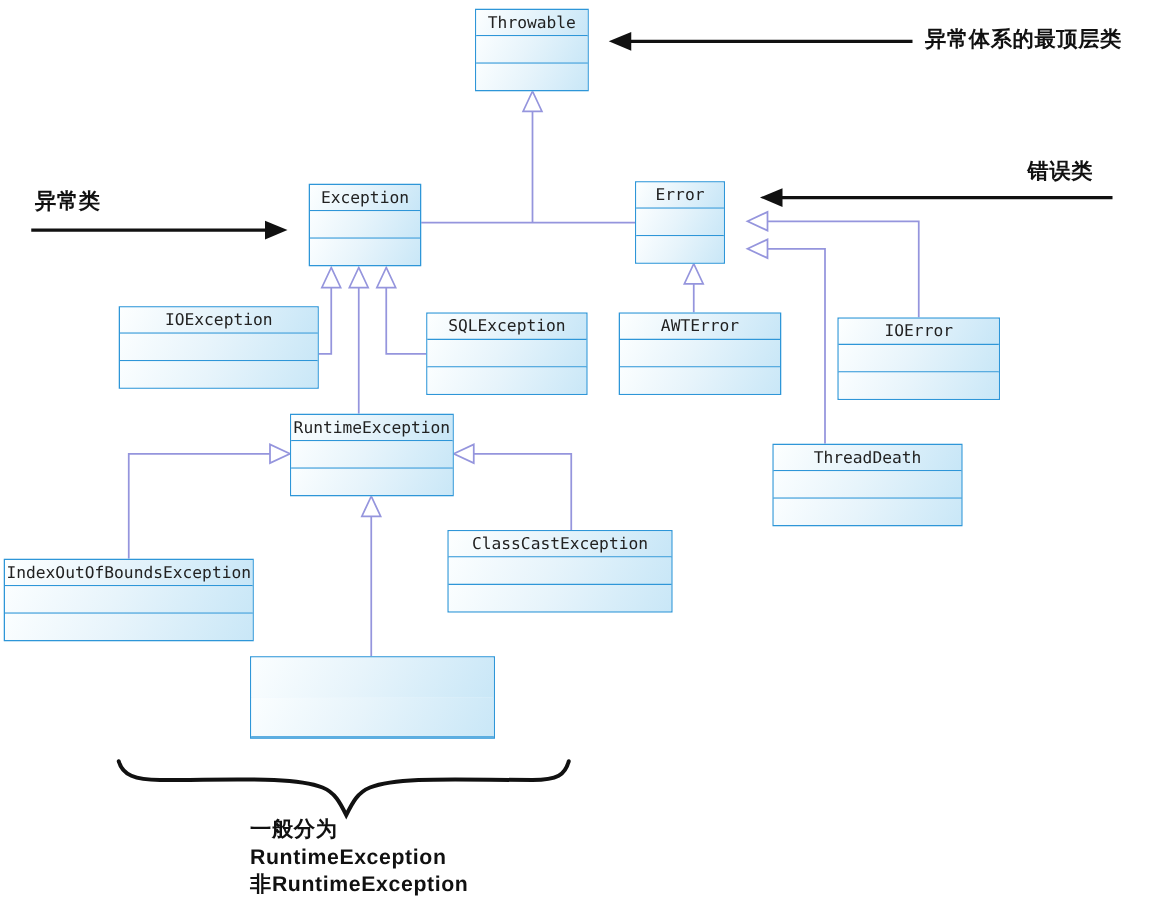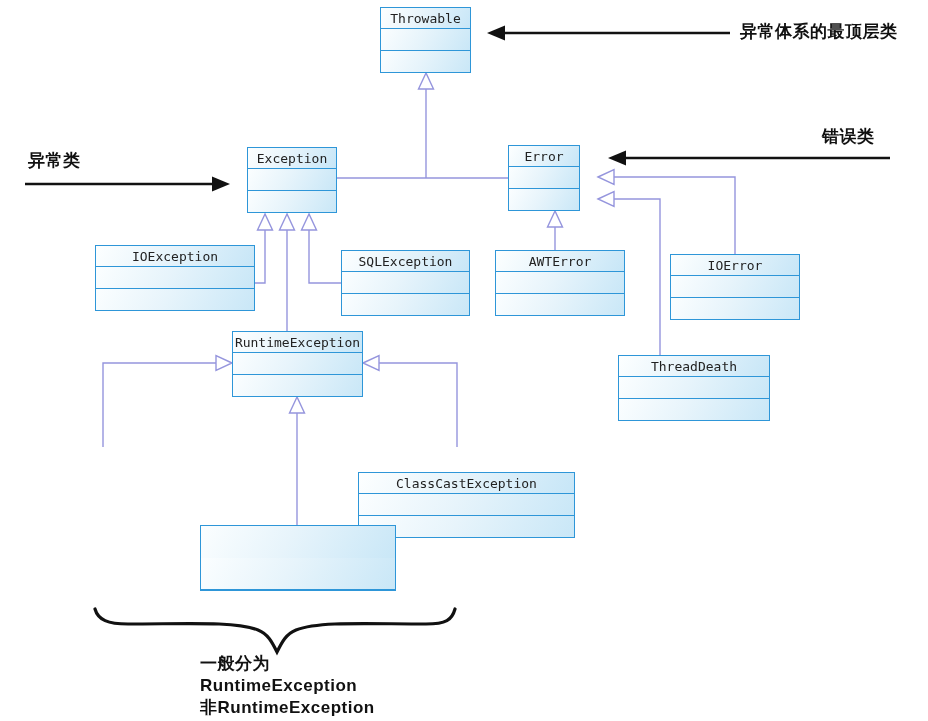--- a/index.html
+++ b/index.html
@@ -136,21 +136,26 @@
   <div class="cbox" style="left:618px;top:355px;width:152px">
     <div class="ct">ThreadDeath</div>
     <div class="cr"></div>
     <div class="cr"></div>
   </div>
   <div class="cbox" style="left:232px;top:331px;width:131px">
     <div class="ct">RuntimeException</div>
     <div class="cr"></div>
     <div class="cr"></div>
   </div>
-  <div class="cbox" style="left:358px;top:472px;width:217px">
+  <div class="cbox" style="left:3px;top:447px;width:200px">
+    <div class="ct">IndexOutOfBoundsException</div>
+    <div class="cr"></div>
+    <div class="cr"></div>
+  </div>
+  <div class="cbox" style="left:358px;top:424px;width:180px">
     <div class="ct">ClassCastException</div>
     <div class="cr"></div>
     <div class="cr"></div>
   </div>
   <div class="cbox" style="left:200px;top:525px;width:196px">
     <div class="cr"></div>
     <div class="cr"></div>
   </div>
 
   <div class="note" style="left:740px;top:21px">异常体系的最顶层类</div>

